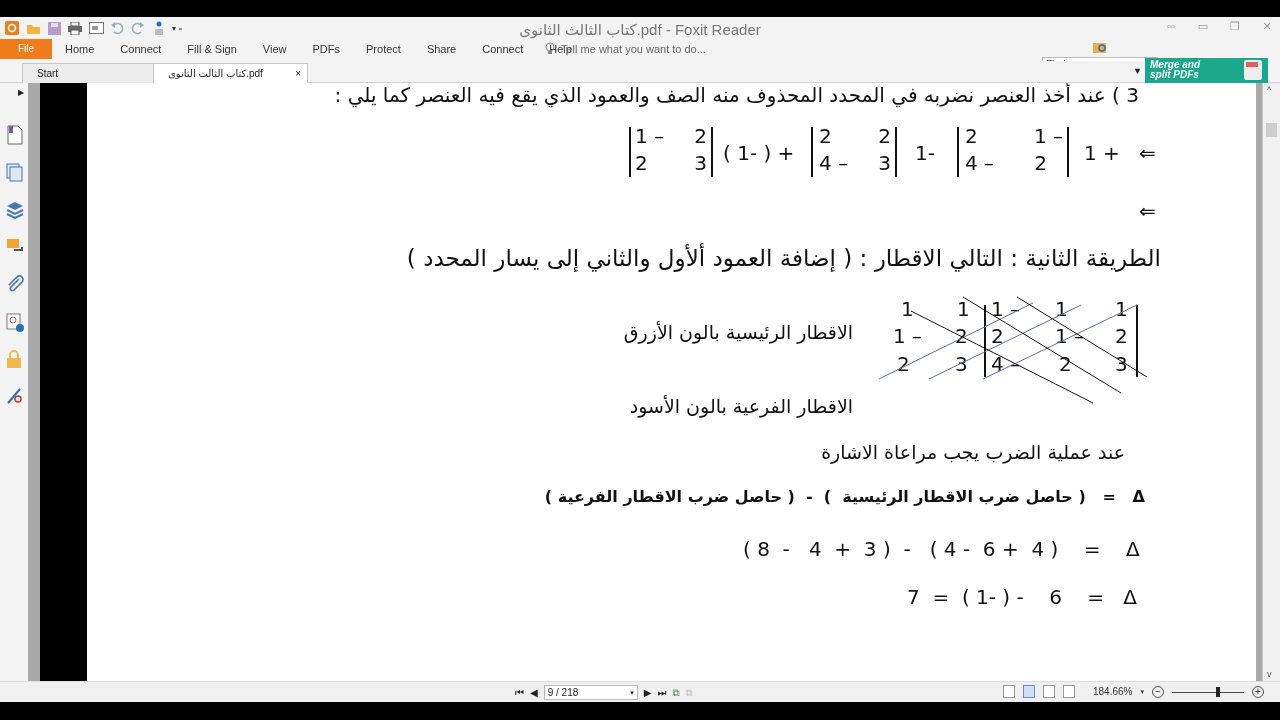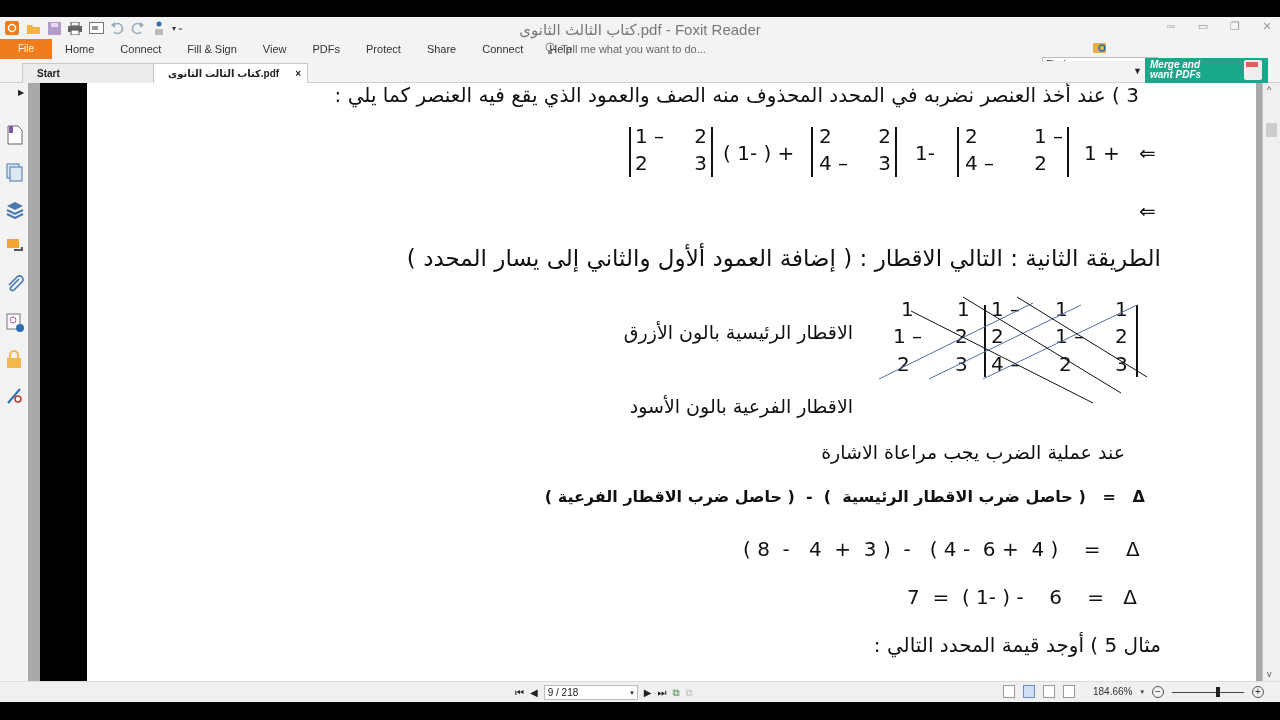--- a/index.html
+++ b/index.html
@@ -21,21 +21,21 @@
   .menu-items { position: absolute; left: 52px; top: 0; display: flex; height: 20px; align-items: center; }
   .menu-items span { font-size: 11px; color: #333; padding: 0 13px; }
   .tellme { position: absolute; left: 545px; top: 3px; font-size: 11px; color: #666; display: flex; align-items: center; gap: 6px; }
   .find-area { position: absolute; left: 1042px; top: 1px; display: flex; align-items: center; gap: 3px; flex-direction: column; }
   .find-box { width: 116px; height: 16px; border: 1px solid #bbb; background: #fff; font-size: 10px; color: #333; padding: 1px 3px; position: relative; }
   .find-box .lens { position: absolute; right: 3px; top: 0px; color: #2a6fb3; font-size: 11px; }
   .right-icons { display: flex; gap: 6px; align-items: center; font-size: 11px; color: #888; margin-left: 4px; }
 
   
   .tabrow { position: absolute; left: 0; top: 61px; width: 1280px; height: 22px; background: #f3f3f3; border-bottom: 1px solid #d0d0d0; }
-  .tab { position: absolute; top: 2px; height: 20px; font-size: 10px; color: #222; line-height: 20px; border: 1px solid #c8c8c8; border-bottom: none; background: #f7f7f7; padding-left: 14px; font-weight: bold; }
+  .tab { position: absolute; top: 2px; height: 20px; font-size: 10px; color: #222; line-height: 20px; border: 1px solid #c8c8c8; border-bottom: none; background: #f7f7f7; padding-left: 14px; }
   .tab.start { left: 22px; width: 135px; background: #ececec; }
   .tab.doc { left: 153px; width: 155px; background: #fff; }
   .tab .x { position: absolute; right: 6px; top: 0; font-size: 10px; }
   .dd-arrow { position: absolute; left: 1133px; top: 5px; font-size: 9px; color: #222; }
   .merge-banner { position: absolute; left: 1145px; top: 58px; width: 123px; height: 25px; background: #1aa88a; color: #fff; font-size: 10px; font-style: italic; font-weight: bold; line-height: 10px; padding: 2px 5px; }
   .merge-banner .mic { position: absolute; right: 6px; top: 2px; width: 18px; height: 20px; background: #eee; border-radius: 2px; }
   .merge-banner .mic::before { content: ""; position: absolute; left: 2px; top: 2px; width: 12px; height: 5px; background: #e65b5b; }
 
   
   .leftnav { position: absolute; left: 0; top: 83px; width: 32px; height: 598px; background: #f3f3f3; }
@@ -179,21 +179,21 @@
 <div class="tabrow">
   <div class="tab start"><span>Start</span></div>
   <div class="tab doc">
     <span>كتاب الثالث الثانوى.pdf</span>
     <span class="x">×</span>
   </div>
   <div class="dd-arrow">▼</div>
 </div>
 <div class="merge-banner">
   <div>Merge and</div>
-  <div>want PDFs</div>
+  <div>split PDFs</div>
   <div class="mic"></div>
 </div>
 
 <div class="leftnav">
   <span class="collapse">▶</span>
   <div class="navic" style="top:42px"><svg width="18" height="20">
         <path d="M2 1h10l4 4v14H2z" fill="#fff" stroke="#666"></path>
         <rect x="3" y="1" width="4" height="7" fill="#7a5aa8"></rect>
       </svg></div>
   <div class="navic" style="top:80px"><svg width="18" height="20">
@@ -297,21 +297,20 @@
   </div>
 
   <div class="ar" style="right:184px; top:358px; font-size:19px;">عند عملية الضرب يجب مراعاة الاشارة</div>
 
   <div class="ar bold" style="right:164px; top:404px; font-size:16px; direction:ltr; unicode-bidi:plaintext; white-space:pre;"><span style="direction:rtl; unicode-bidi:embed;">Δ   =   ( حاصل ضرب الاقطار الرئيسية  )  -  ( حاصل ضرب الاقطار الفرعية )</span></div>
 
   <div class="math" style="left:656px; top:454px; white-space:pre;">( 8  -   4  +  3 )  -   ( 4 -  6 +  4 )    =    Δ</div>
 
   <div class="math" style="left:820px; top:502px; white-space:pre;">7  =  ( 1- ) -    6    =   Δ</div>
 
-  <div class="ar" style="right:148px; top:550px; font-size:20px;">مثال 5 )  أوجد قيمة المحدد التالي :</div>
 </div>
 
 <div class="rightgray"></div>
 <div class="vscroll">
   <span class="up">^</span>
   <div class="thumb"></div>
   <span class="down">v</span>
 </div>
 
 <div class="statusbar">

